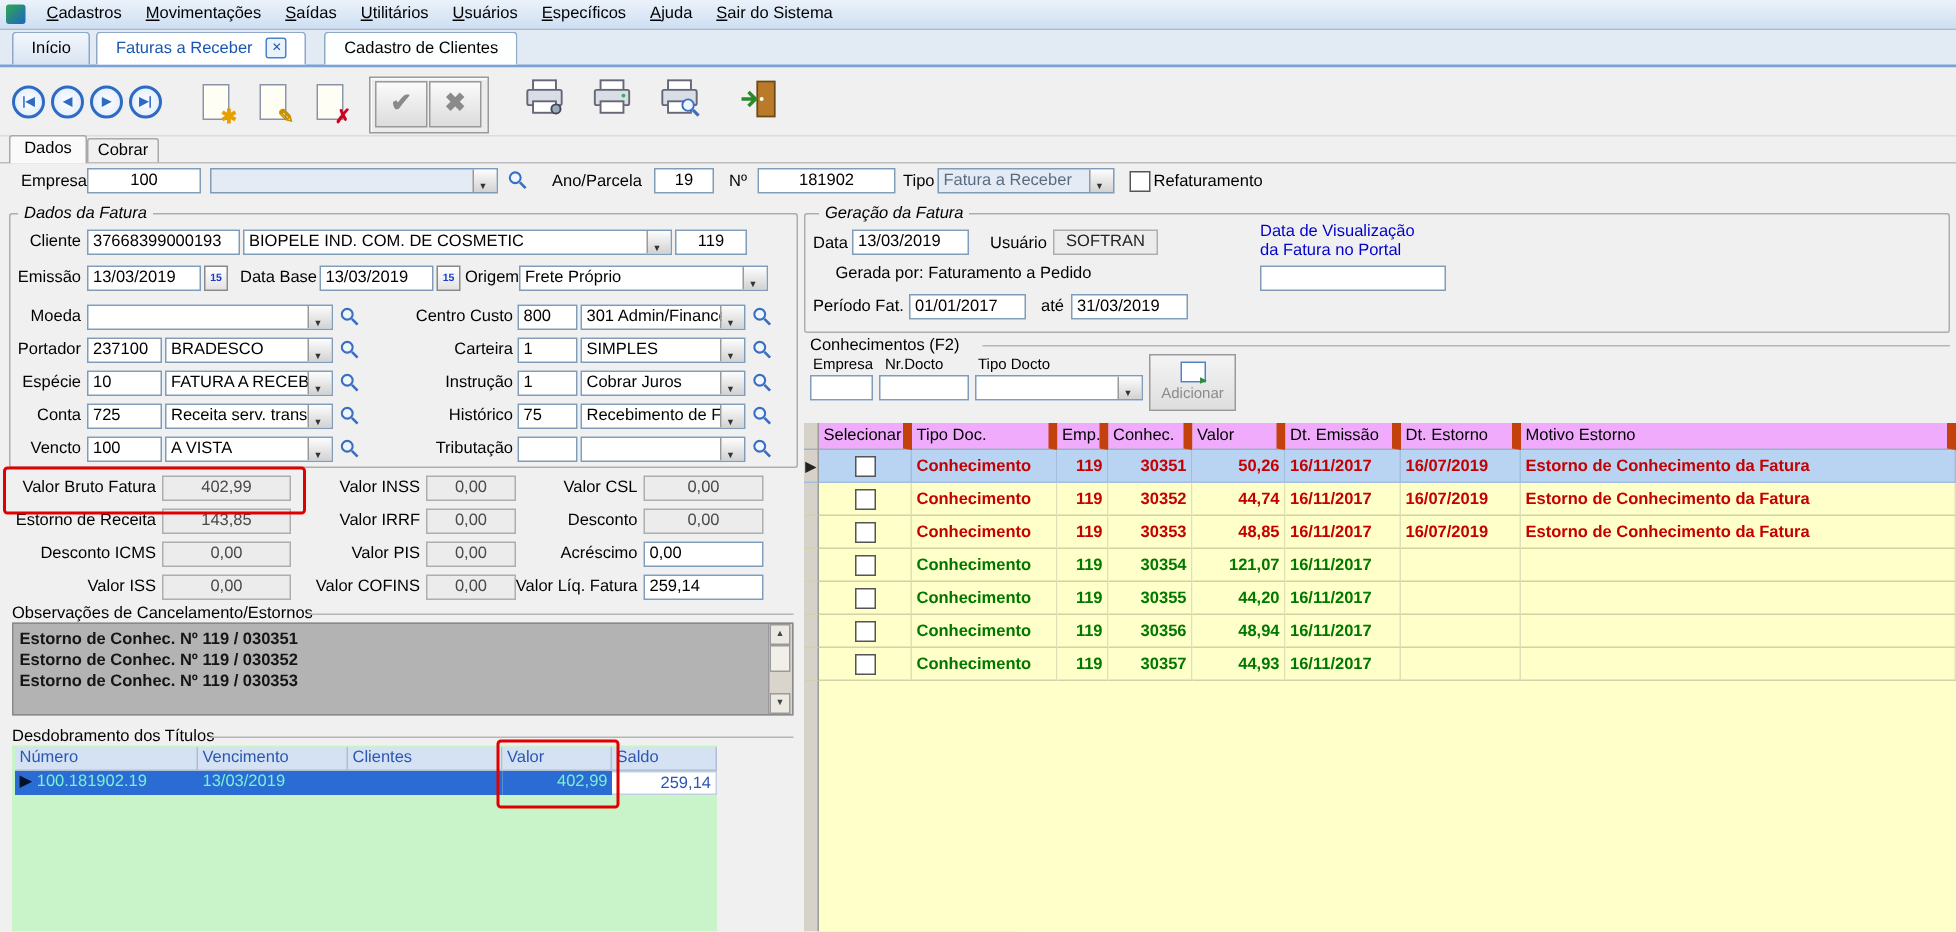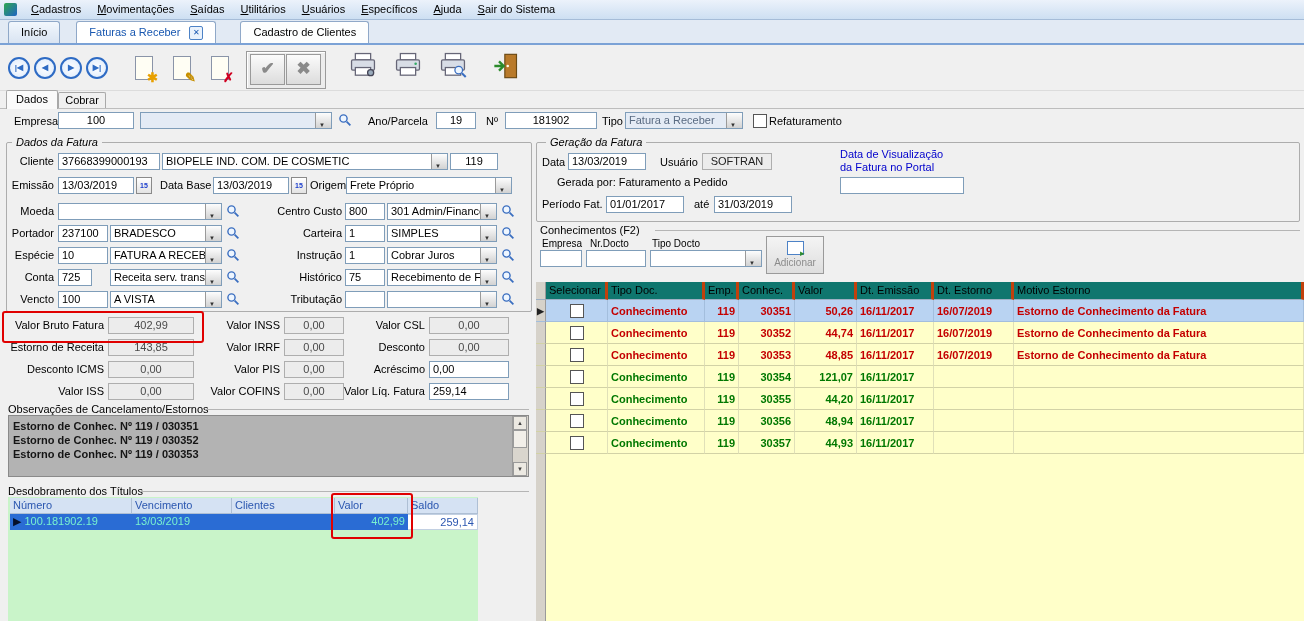--- a/index.html
+++ b/index.html
@@ -8,21 +8,21 @@
 
   
   .menubar { position:absolute; left:0; top:0; width:100%; height:20px; box-sizing:border-box;
     background:linear-gradient(#ecf2fb,#cddff2); border-bottom:1px solid #a5bcd8; display:flex; align-items:center; padding-left:4px; }
   .applogo { width:13px; height:13px; border-radius:2px; background:linear-gradient(135deg,#2fa84f,#1f63c4); margin-right:6px; }
   .menu-item { display:inline-block; padding:0 8px; line-height:19px; cursor:default; }
   .menu-item::first-letter { text-decoration:underline; }
 
   
   .tabstrip { position:absolute; left:0; top:20px; width:100%; height:25px; box-sizing:border-box;
-    background:#e2eaf4; border-bottom:2px solid #7ba2d6; display:flex; align-items:flex-end; padding-left:8px;gap:12px; }
+    background:#e2eaf4; border-bottom:2px solid #7ba2d6; display:flex; align-items:flex-end; padding-left:8px; }
   .tab { height:21px; line-height:20px; padding:0 12px; margin-right:4px; border:1px solid #8fa8c8; border-bottom:none;
     border-radius:3px 3px 0 0; background:linear-gradient(#f2f7fd,#d9e4f2); white-space:nowrap; }
   .tab.active { background:#fff; color:#1857b0; }
   .tab.white { background:#fdfefe; }
   .tabclose { display:inline-block; width:12px; height:12px; margin-left:6px; border:1px solid #4d82c6; border-radius:2px;
     background:#eaf2fc; color:#1857b0; font-size:8px; line-height:11px; text-align:center; vertical-align:1px; }
 
   
   .toolbar { position:absolute; left:0; top:45px; width:100%; height:45px; background:#f0f0f0; border-bottom:1px solid #dcdcdc; }
   .navbtn { position:absolute; width:22px; height:22px; border-radius:50%; border:2px solid #2e6bc4; box-sizing:border-box;
@@ -75,21 +75,21 @@
   .dc { box-sizing:border-box; background:#d5e2f3; color:#2b57b0; border-right:1px solid #aebfd4; border-bottom:1px solid #aebfd4;
     padding:0 3px; line-height:15px; overflow:hidden; white-space:nowrap; }
   .dw0{width:122px}.dw1{width:100px}.dw2{width:103px}.dw3{width:73px}.dw4{width:70px}
   .dcell { box-sizing:border-box; background:#2a6cd4; color:#79f2cf; padding:0 3px; line-height:15px; overflow:hidden; white-space:nowrap; }
   .dcell.saldo { background:#fff; color:#2b57b0; text-align:right; border:1px solid #c2d0e2; border-left:none; }
   .dcell.num { text-align:right; }
   .dmark { color:#05102a; margin-right:3px; }
 
   
   .khead, .krow { position:absolute; left:536px; width:768px; display:flex; box-sizing:border-box; }
-  .kc { box-sizing:border-box; background:#0f766e; border-right:3px solid #c2410c; border-bottom:1px solid #9db0c4;
+  .kc { box-sizing:border-box; background:#f0abfc; border-right:6px solid #c2410c; border-bottom:1px solid #9db0c4;
     padding:1px 3px; overflow:hidden; white-space:nowrap; line-height:15px; }
   .krow { font-weight:bold; }
   .rc { box-sizing:border-box; background:#ffffc9; border-right:1px solid #e0e0b8; border-bottom:1px solid #d2d2a6;
     padding:0 3px; overflow:hidden; white-space:nowrap; display:flex; align-items:center; }
   .rc.num { justify-content:flex-end; }
   .mk { background:#d6d2ca !important; border-right:1px solid #9a9a9a !important; font-size:9px; color:#222;
     display:flex; align-items:center; justify-content:center; padding:0 !important; }
   .w0{width:10px}.w1{width:62px}.w2{width:97px}.w3{width:34px}.w4{width:56px}.w5{width:62px}.w6{width:77px}.w7{width:80px}.w8{width:290px}
   .sel .rc { background:#b9d3f2; border-color:#a3bedd; }
   .redrow { color:#c40000; } .grnrow { color:#007800; }
@@ -263,21 +263,21 @@
       </svg></span>
   <span class="lb r" style="left:240px;top:247px;width:102px">Instrução</span>
   <span class="f r" style="left:345px;top:247px;width:40px">1</span>
   <span class="f cbx" style="left:387px;top:247px;width:110px"><span>Cobrar Juros</span><i class="arw"></i></span>
   <span class="mag" style="left:501px;top:248px"><svg width="14" height="14" viewBox="0 0 14 14">
         <circle cx="5.5" cy="5.5" r="3.6" fill="#eef6ff" stroke="#3a6ec0" stroke-width="1.4"></circle>
         <line x1="8.6" y1="8.6" x2="12.4" y2="12.4" stroke="#3a6ec0" stroke-width="1.8"></line>
       </svg></span>
 
   <span class="lb r" style="left:4px;top:269px;width:50px">Conta</span>
-  <span class="f r" style="left:58px;top:269px;width:34px">725</span>
+  <span class="f r" style="left:58px;top:269px;width:50px">725</span>
   <span class="f cbx" style="left:110px;top:269px;width:112px"><span>Receita serv. transpor</span><i class="arw"></i></span>
   <span class="mag" style="left:226px;top:270px"><svg width="14" height="14" viewBox="0 0 14 14">
         <circle cx="5.5" cy="5.5" r="3.6" fill="#eef6ff" stroke="#3a6ec0" stroke-width="1.4"></circle>
         <line x1="8.6" y1="8.6" x2="12.4" y2="12.4" stroke="#3a6ec0" stroke-width="1.8"></line>
       </svg></span>
   <span class="lb r" style="left:240px;top:269px;width:102px">Histórico</span>
   <span class="f r" style="left:345px;top:269px;width:40px">75</span>
   <span class="f cbx" style="left:387px;top:269px;width:110px"><span>Recebimento de Fatu</span><i class="arw"></i></span>
   <span class="mag" style="left:501px;top:270px"><svg width="14" height="14" viewBox="0 0 14 14">
         <circle cx="5.5" cy="5.5" r="3.6" fill="#eef6ff" stroke="#3a6ec0" stroke-width="1.4"></circle>

